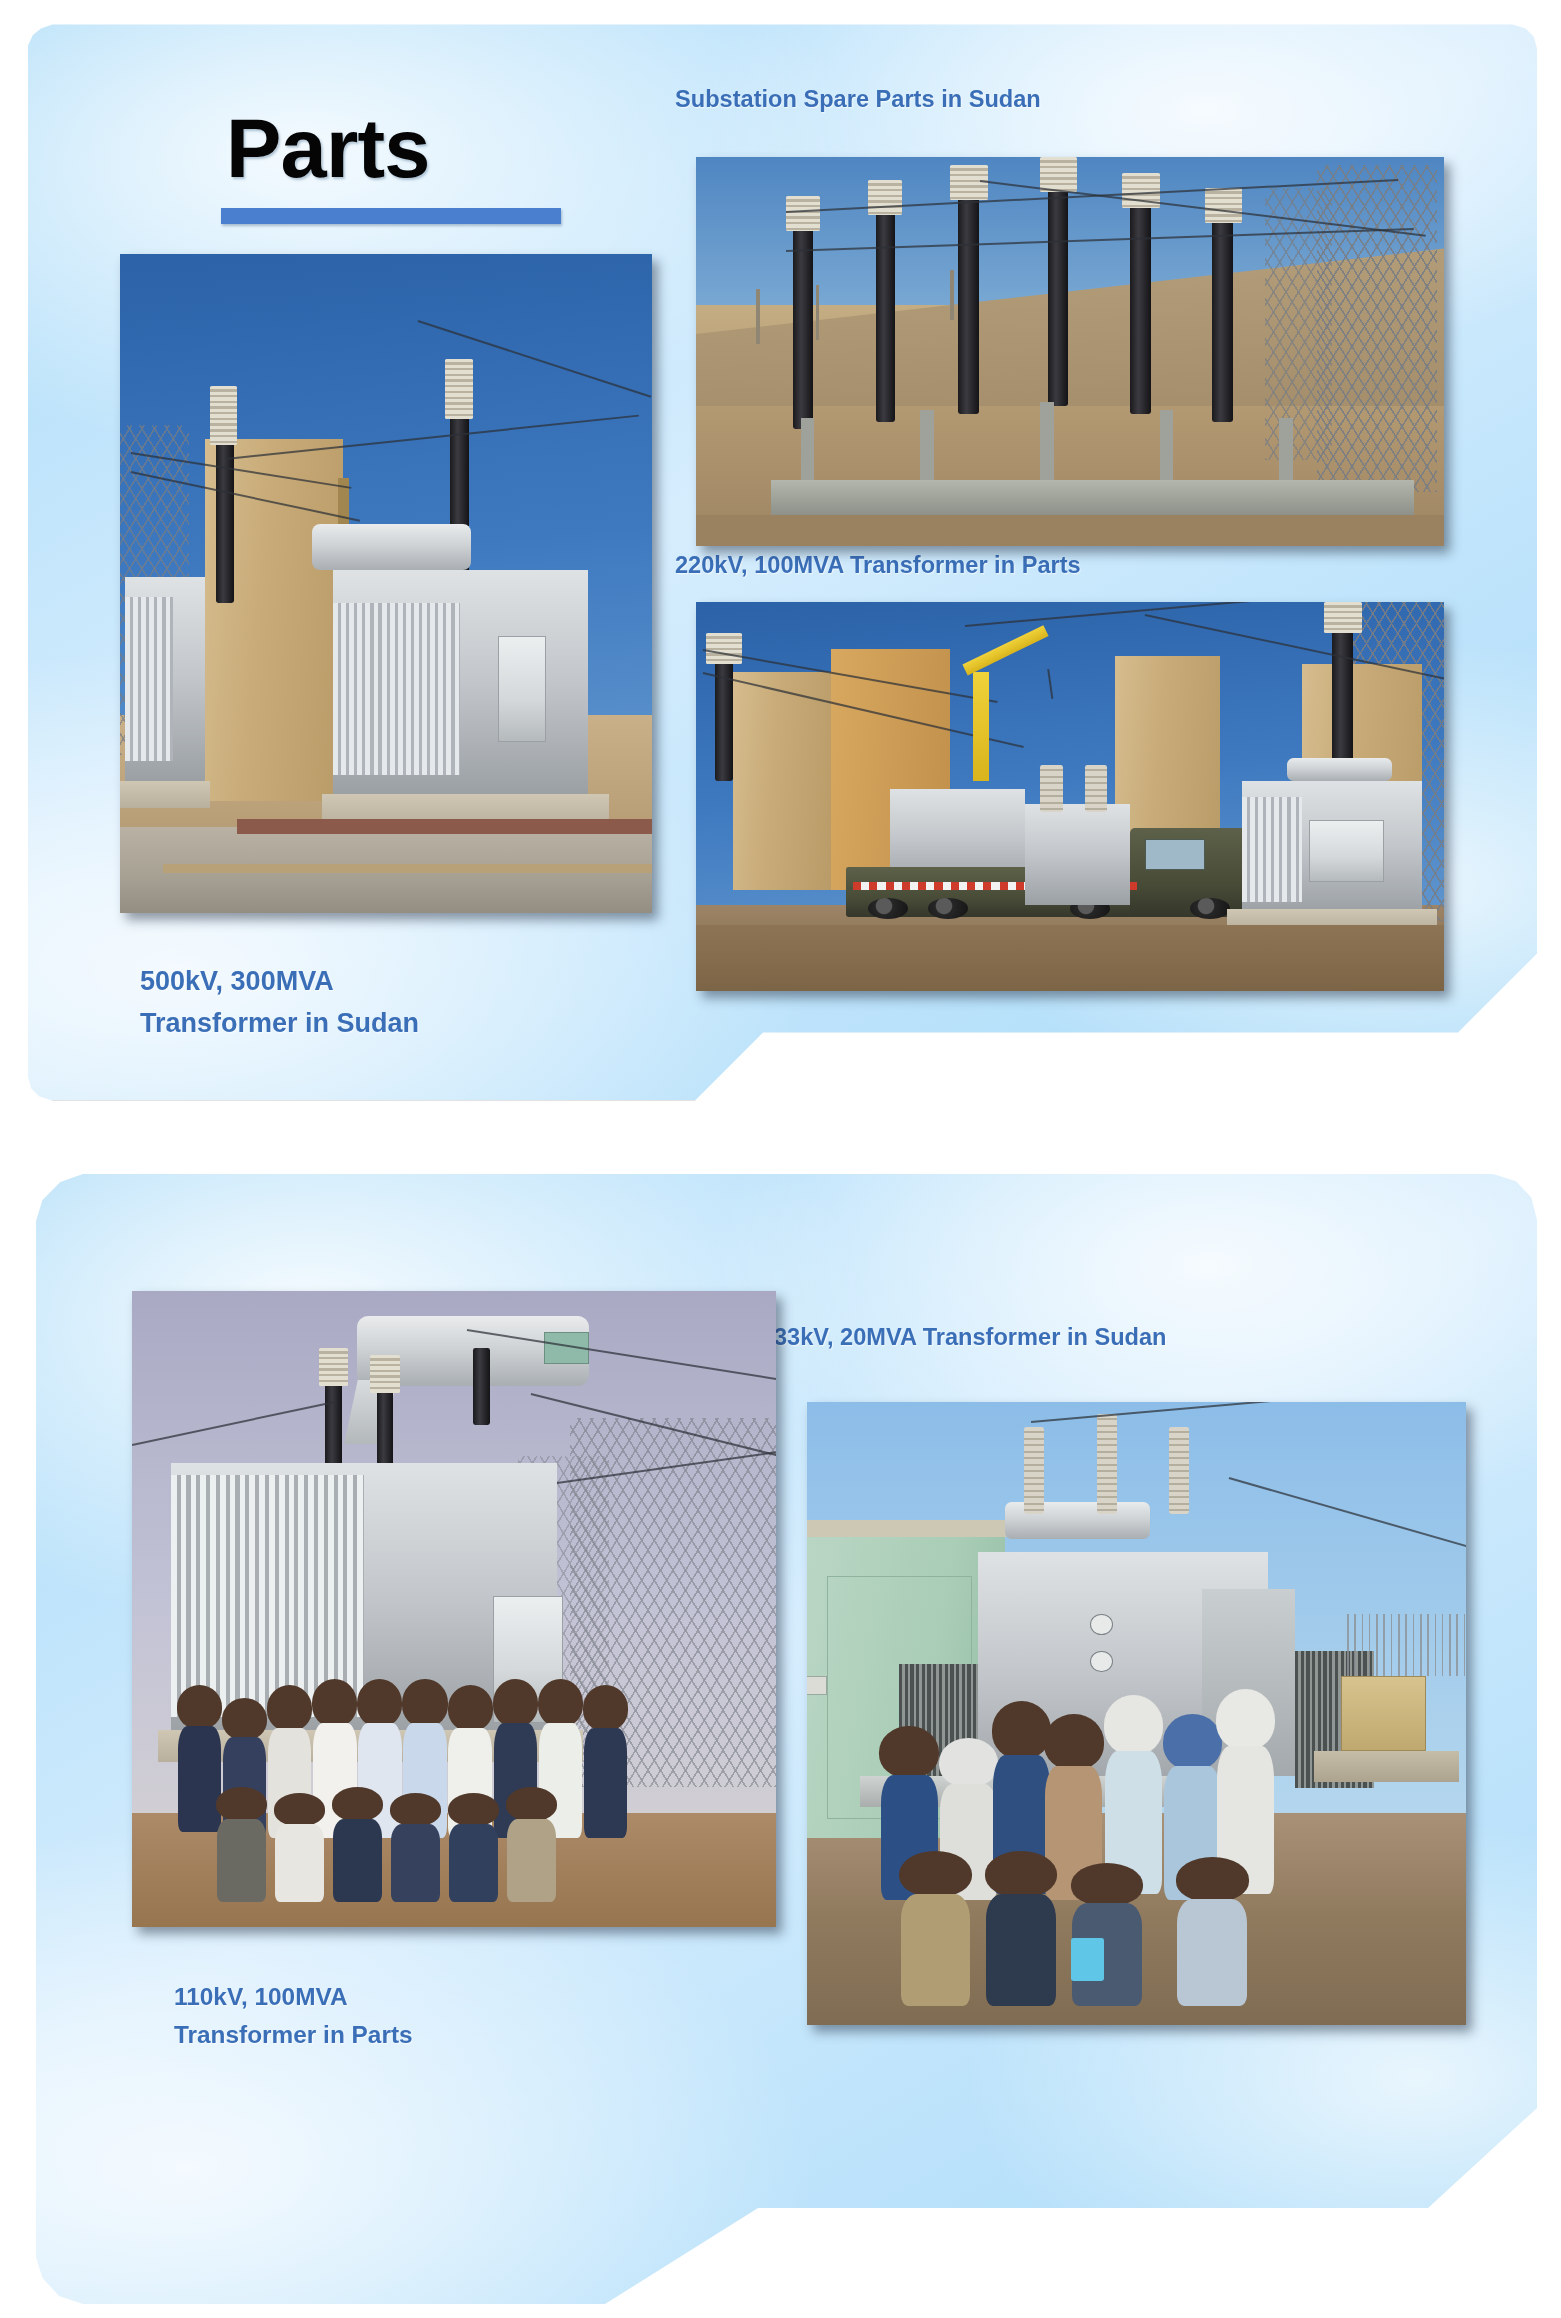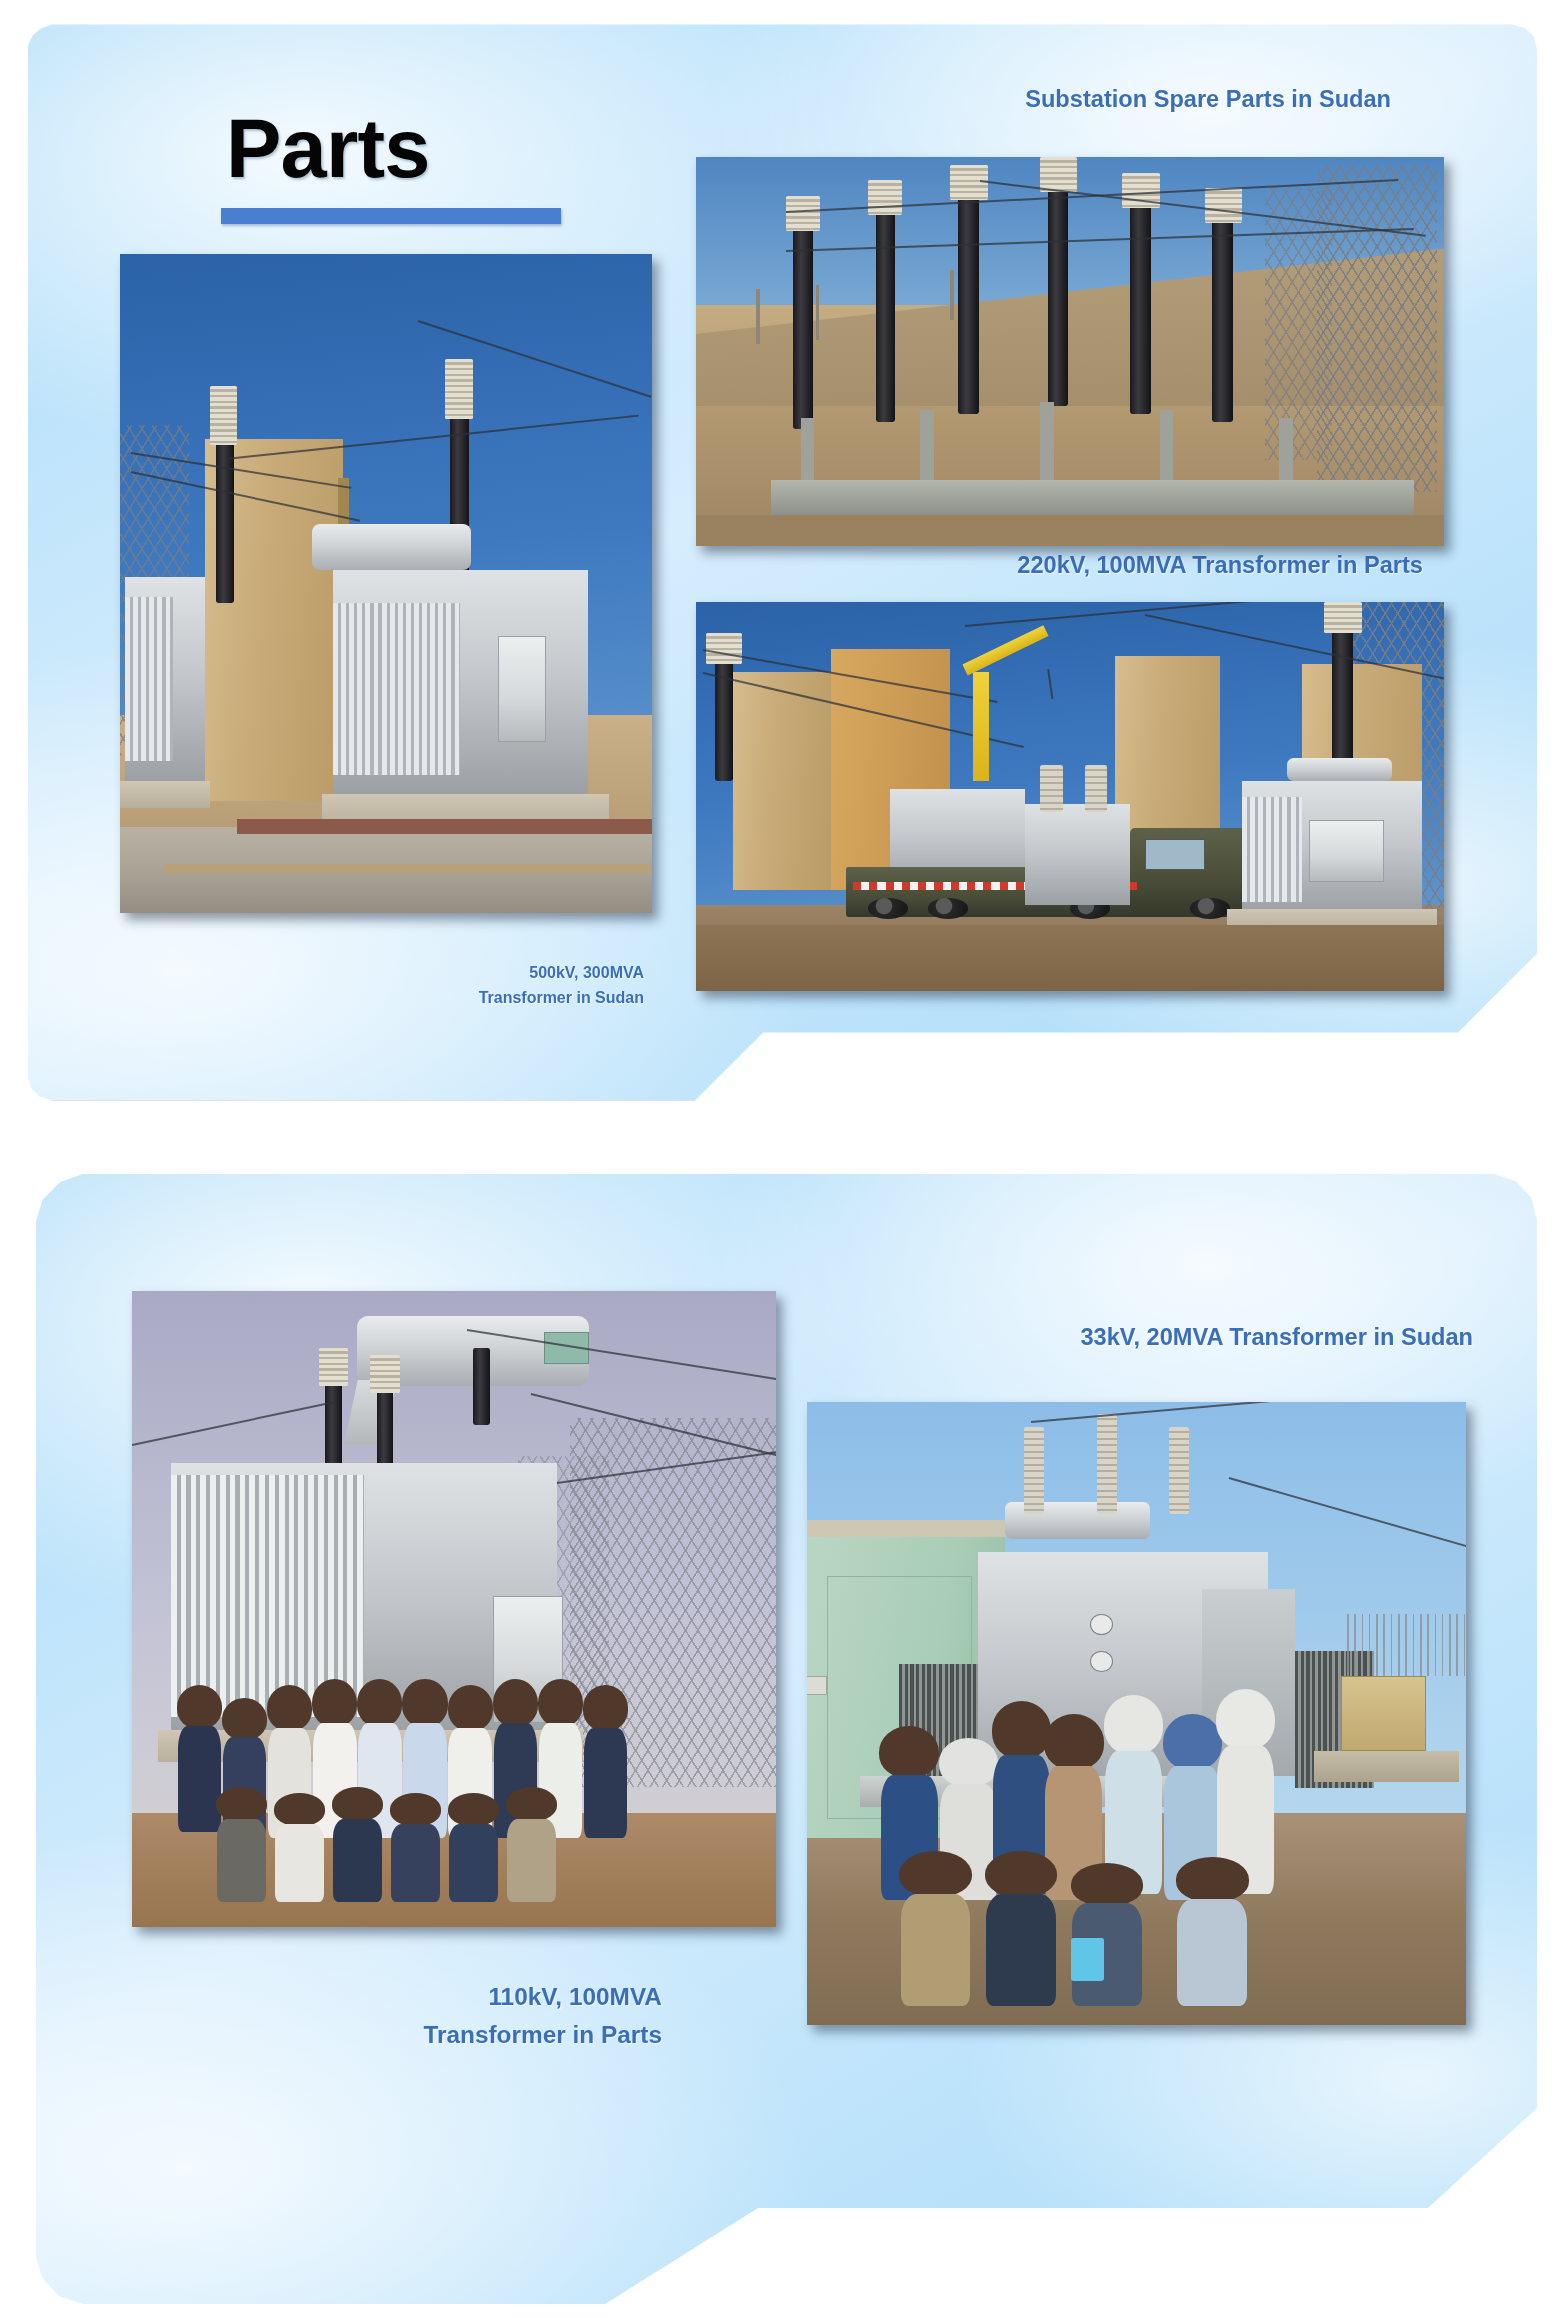--- a/index.html
+++ b/index.html
@@ -61,28 +61,28 @@
     width:340px; height:15.5px;
     background:#4a7fcf;
     box-shadow:0.8px 1.6px 2.4px rgba(90,120,150,.45);
   }
 
   
   .caption{
     position:absolute;
     color:#3a6fb8;
     font-weight:bold;
-    text-align:right;
+    text-align:left;
     line-height:1.55;
     text-shadow:0.8px 0.8px 1.6px rgba(255,255,255,.75);
     white-space:pre-line;
   }
   #cap-spare   { left:675px;  top:81px;  width:716px; font-size:23.6px; }
   #cap-220     { left:675px;  top:547px;  width:748px; font-size:23.6px; }
-  #cap-500     { left:140px;  top:961px; width:504px; font-size:16px; }
+  #cap-500     { left:140px;  top:961px; width:504px; font-size:27px; }
   #cap-33      { left:774px;  top:1319px; width:699px; font-size:23.6px; }
   #cap-110     { left:174px;  top:1978px; width:488px; font-size:24.4px; }
 
   
   .photo{
     position:absolute;
     overflow:hidden;
     box-shadow:5.7px 6.5px 10.6px rgba(25,35,55,.45);
     background:#9aa7bb;
   }

